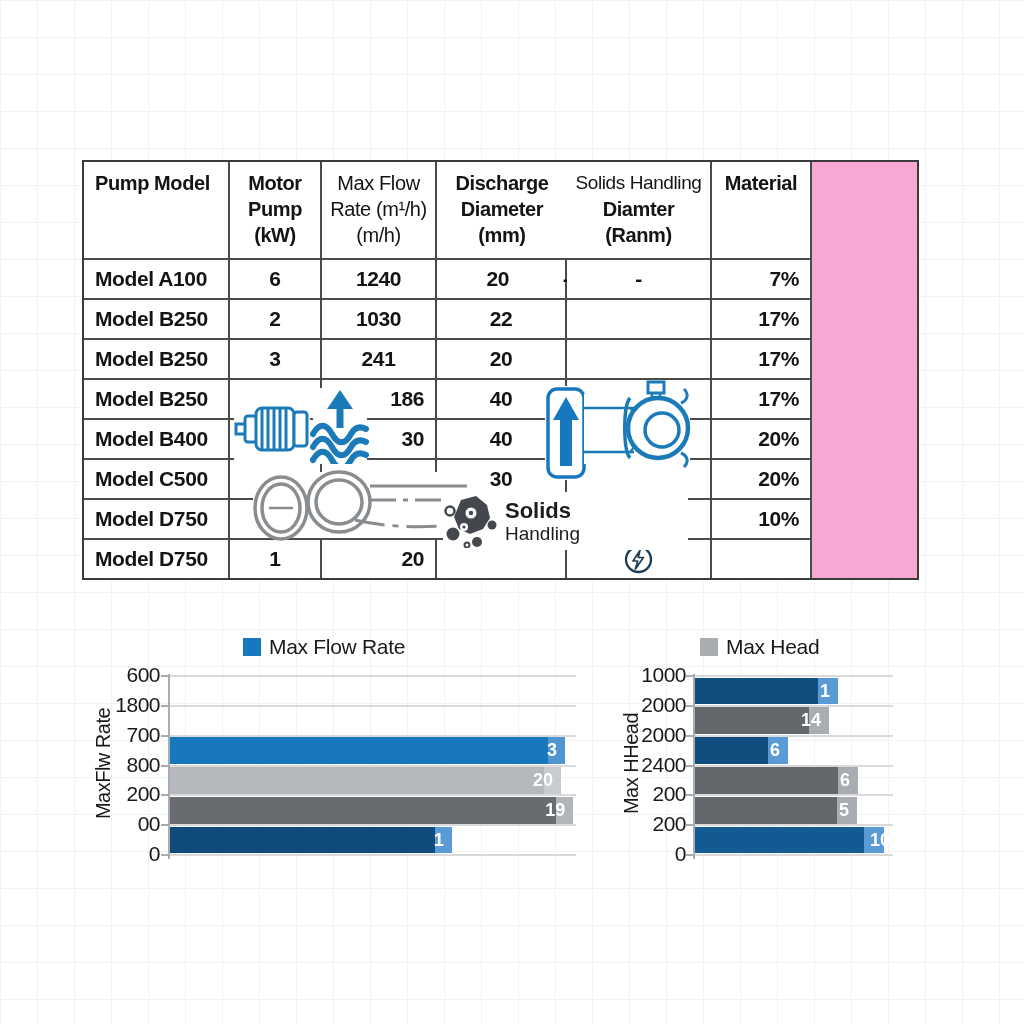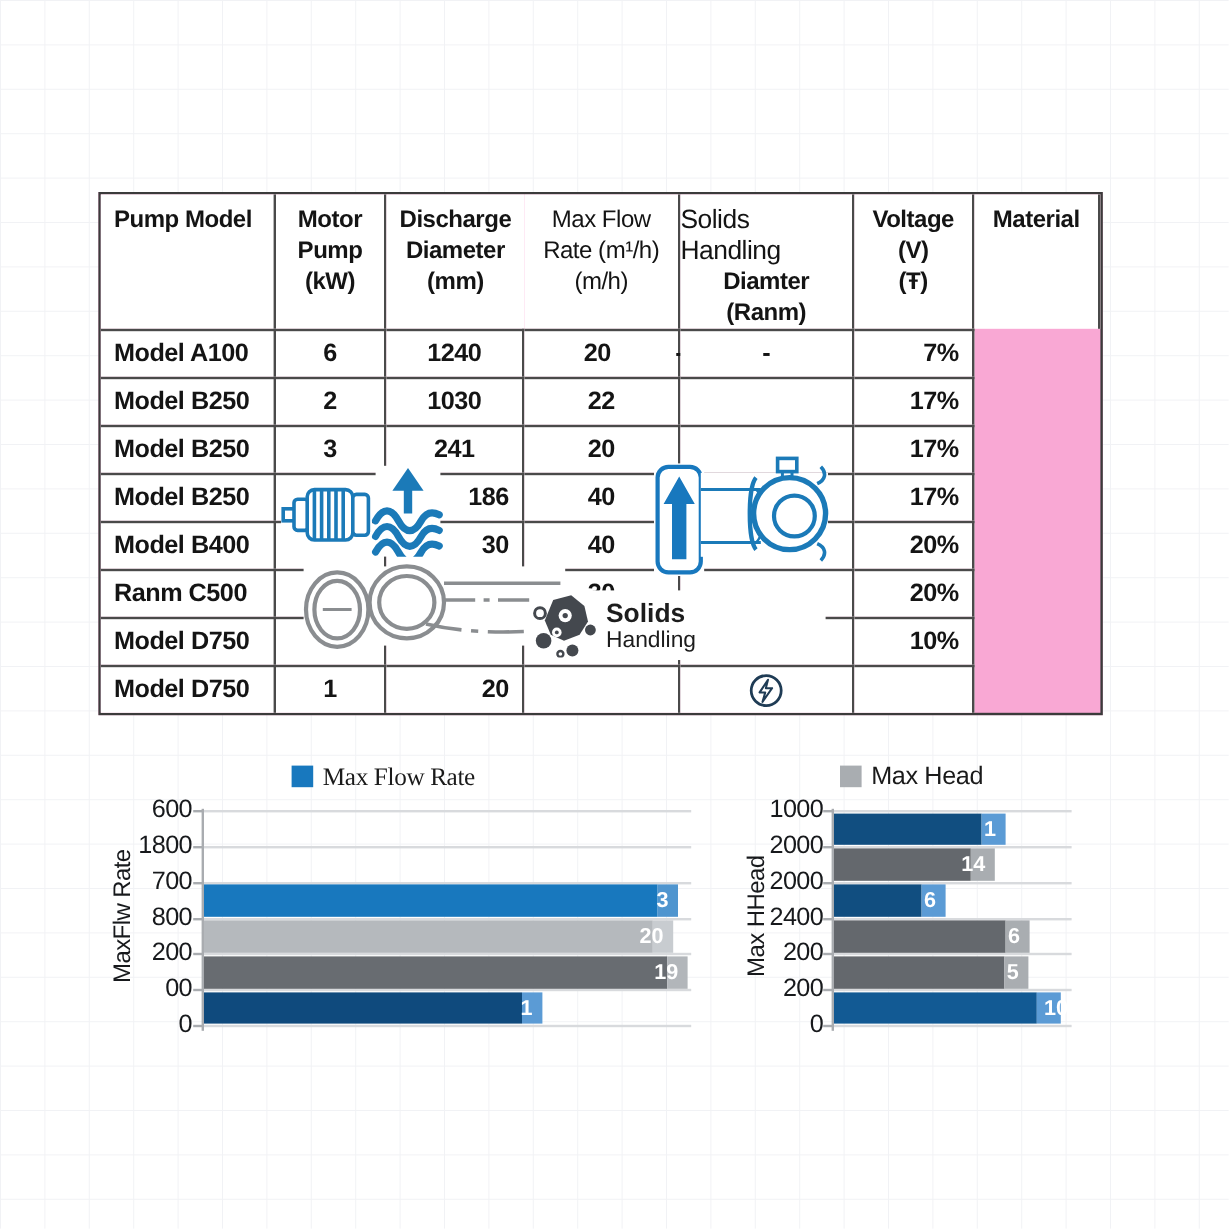--- a/index.html
+++ b/index.html
@@ -50,39 +50,34 @@
 <div id="spec-table">
     <div class="trow hdr">
       <div class="tcell al" style="align-items: flex-start;">
         <div style="font-weight: 700;">Pump Model</div>
       </div>
       <div class="tcell">
         <div style="font-weight: 700;">Motor</div>
         <div style="font-weight: 700;">Pump</div>
         <div style="font-weight: 700;">(kW)</div>
       </div>
+      <div class="tcell">
+        <div style="font-weight: 400;">Max Flow</div>
+        <div style="font-weight: 400;">Rate (m¹/h)</div>
+        <div style="font-weight: 400;">(m/h)</div>
+      </div>
       <div class="tcell no-right">
         <div style="font-weight: 700;">Discharge</div>
         <div style="font-weight: 700;">Diameter</div>
         <div style="font-weight: 700;">(mm)</div>
       </div>
       <div class="tcell">
-        <div style="font-weight: 400;">Max Flow</div>
-        <div style="font-weight: 400;">Rate (m¹/h)</div>
-        <div style="font-weight: 400;">(m/h)</div>
-      </div>
-      <div class="tcell">
-        <div style="font-weight: 400; font-size: 22px;">Solids Handling</div>
+        <div style="font-weight: 400; font-size: 19px;">Solids Handling</div>
         <div style="font-weight: 700;">Diamter</div>
         <div style="font-weight: 700;">(Ranm)</div>
-      </div>
-      <div class="tcell">
-        <div style="font-weight: 700;">Voltage</div>
-        <div style="font-weight: 700;">(V)</div>
-        <div style="font-weight: 700;">(Ŧ)</div>
       </div>
       <div class="tcell">
         <div style="font-weight: 700;">Material</div>
       </div>
     </div>
     <div class="trow">
       <div class="tcell al">Model A100</div>
       <div class="tcell">6</div>
       <div class="tcell">1240</div>
       <div class="tcell cell-merged" style="border-right: 2px solid rgb(74, 74, 74);">
@@ -130,21 +125,21 @@
       <div class="tcell"></div>
       <div class="tcell ar">30</div>
       <div class="tcell cell-merged" style="border-right: 2px solid rgb(74, 74, 74);">
         <div class="sub">40</div>
         <div class="sub"></div>
       </div>
       <div class="tcell"></div>
       <div class="tcell ar">20%</div>
     </div>
     <div class="trow">
-      <div class="tcell al">Ranm C500</div>
+      <div class="tcell al">Model C500</div>
       <div class="tcell"></div>
       <div class="tcell ar">36</div>
       <div class="tcell cell-merged" style="border-right: 2px solid rgb(74, 74, 74);">
         <div class="sub">30</div>
         <div class="sub"></div>
       </div>
       <div class="tcell"></div>
       <div class="tcell ar">20%</div>
     </div>
     <div class="trow">
@@ -274,21 +269,21 @@
     <div class="bar" style="left: 85px; top: 132px; width: 373.978px; height: 26.8333px; background: rgb(181, 185, 189);"></div>
     <div class="barcap" style="left: 458.978px; top: 132px; width: 17px; height: 26.8333px; background: rgb(200, 204, 208);"></div>
     <div class="barlabel" style="left: 411.978px; top: 132px; width: 60px; height: 26.8333px; line-height: 26.8333px;">20</div>
     <div class="bar" style="left: 85px; top: 161.833px; width: 386.158px; height: 26.8333px; background: rgb(104, 108, 113);"></div>
     <div class="barcap" style="left: 471.158px; top: 161.833px; width: 17px; height: 26.8333px; background: rgb(178, 182, 186);"></div>
     <div class="barlabel" style="left: 424.158px; top: 161.833px; width: 60px; height: 26.8333px; line-height: 26.8333px;">19</div>
     <div class="bar" style="left: 85px; top: 191.667px; width: 264.764px; height: 26.8333px; background: rgb(15, 74, 125);"></div>
     <div class="barcap" style="left: 349.764px; top: 191.667px; width: 17px; height: 26.8333px; background: rgb(91, 155, 213);"></div>
     <div class="barlabel" style="left: 302.764px; top: 191.667px; width: 60px; height: 26.8333px; line-height: 26.8333px;">1</div>
     <div class="legend-swatch" style="left: 158px; top: 3px; background: rgb(24, 120, 190);"></div>
-    <div class="legend-label" style="left: 184px; top: 0px; font-family: Liberation Serif, serif;">Max Flow Rate</div>
+    <div class="legend-label" style="left: 184px; top: 0px;">Max Flow Rate</div>
     <div class="ytitle" style="left: -57px; top: 117px;">MaxFlw Rate</div>
   </div>
 <div class="chart" id="chart-right" style="left:600px;top:635px;width:424px;height:235px">
     <div class="gridline" style="left: 95px; top: 40px; width: 198px;"></div>
     <div class="tickmark" style="left: 86px; top: 40px;"></div>
     <div class="ticklabel" style="left: 14px; top: 28px; width: 72px;">1000</div>
     <div class="gridline" style="left: 95px; top: 69.8333px; width: 198px;"></div>
     <div class="tickmark" style="left: 86px; top: 69.8333px;"></div>
     <div class="ticklabel" style="left: 14px; top: 57.8333px; width: 72px;">2000</div>
     <div class="gridline" style="left: 95px; top: 99.6667px; width: 198px;"></div>

